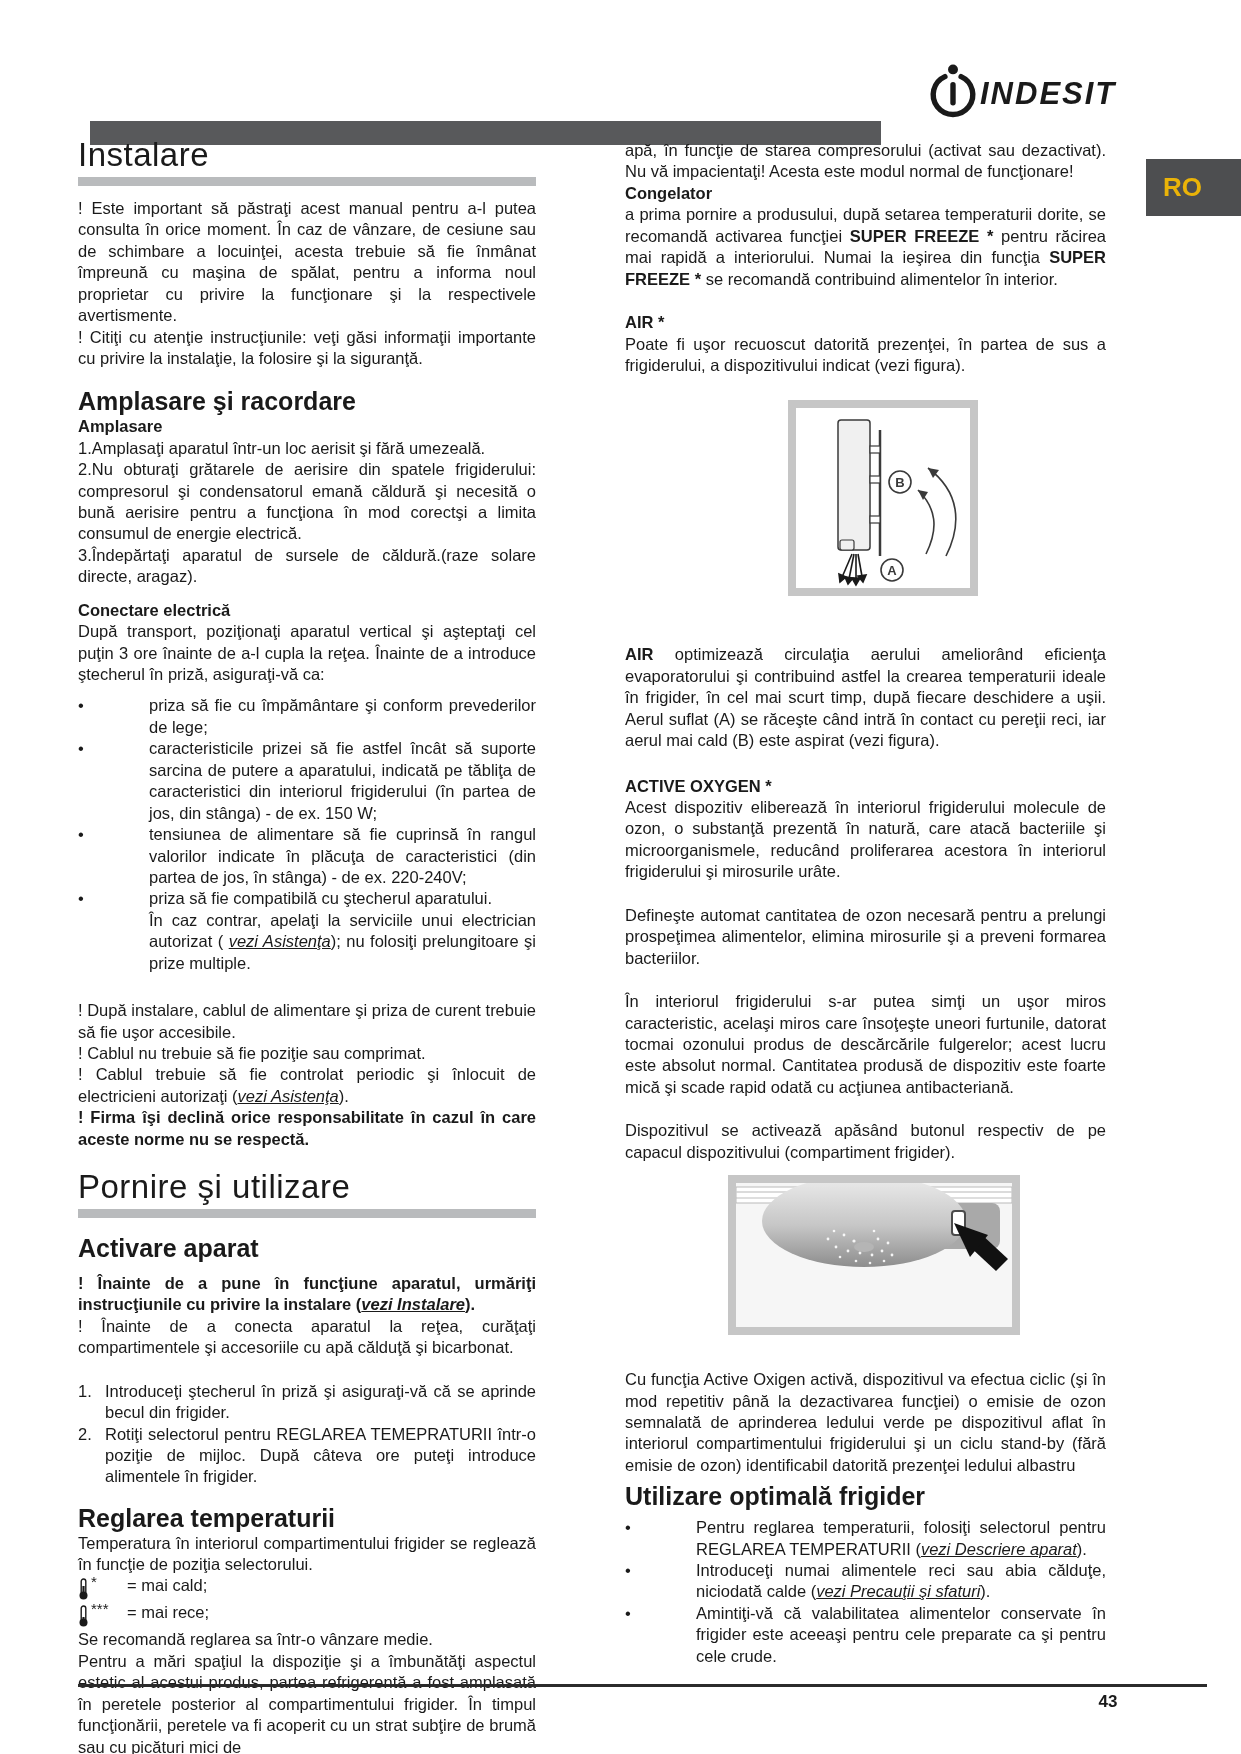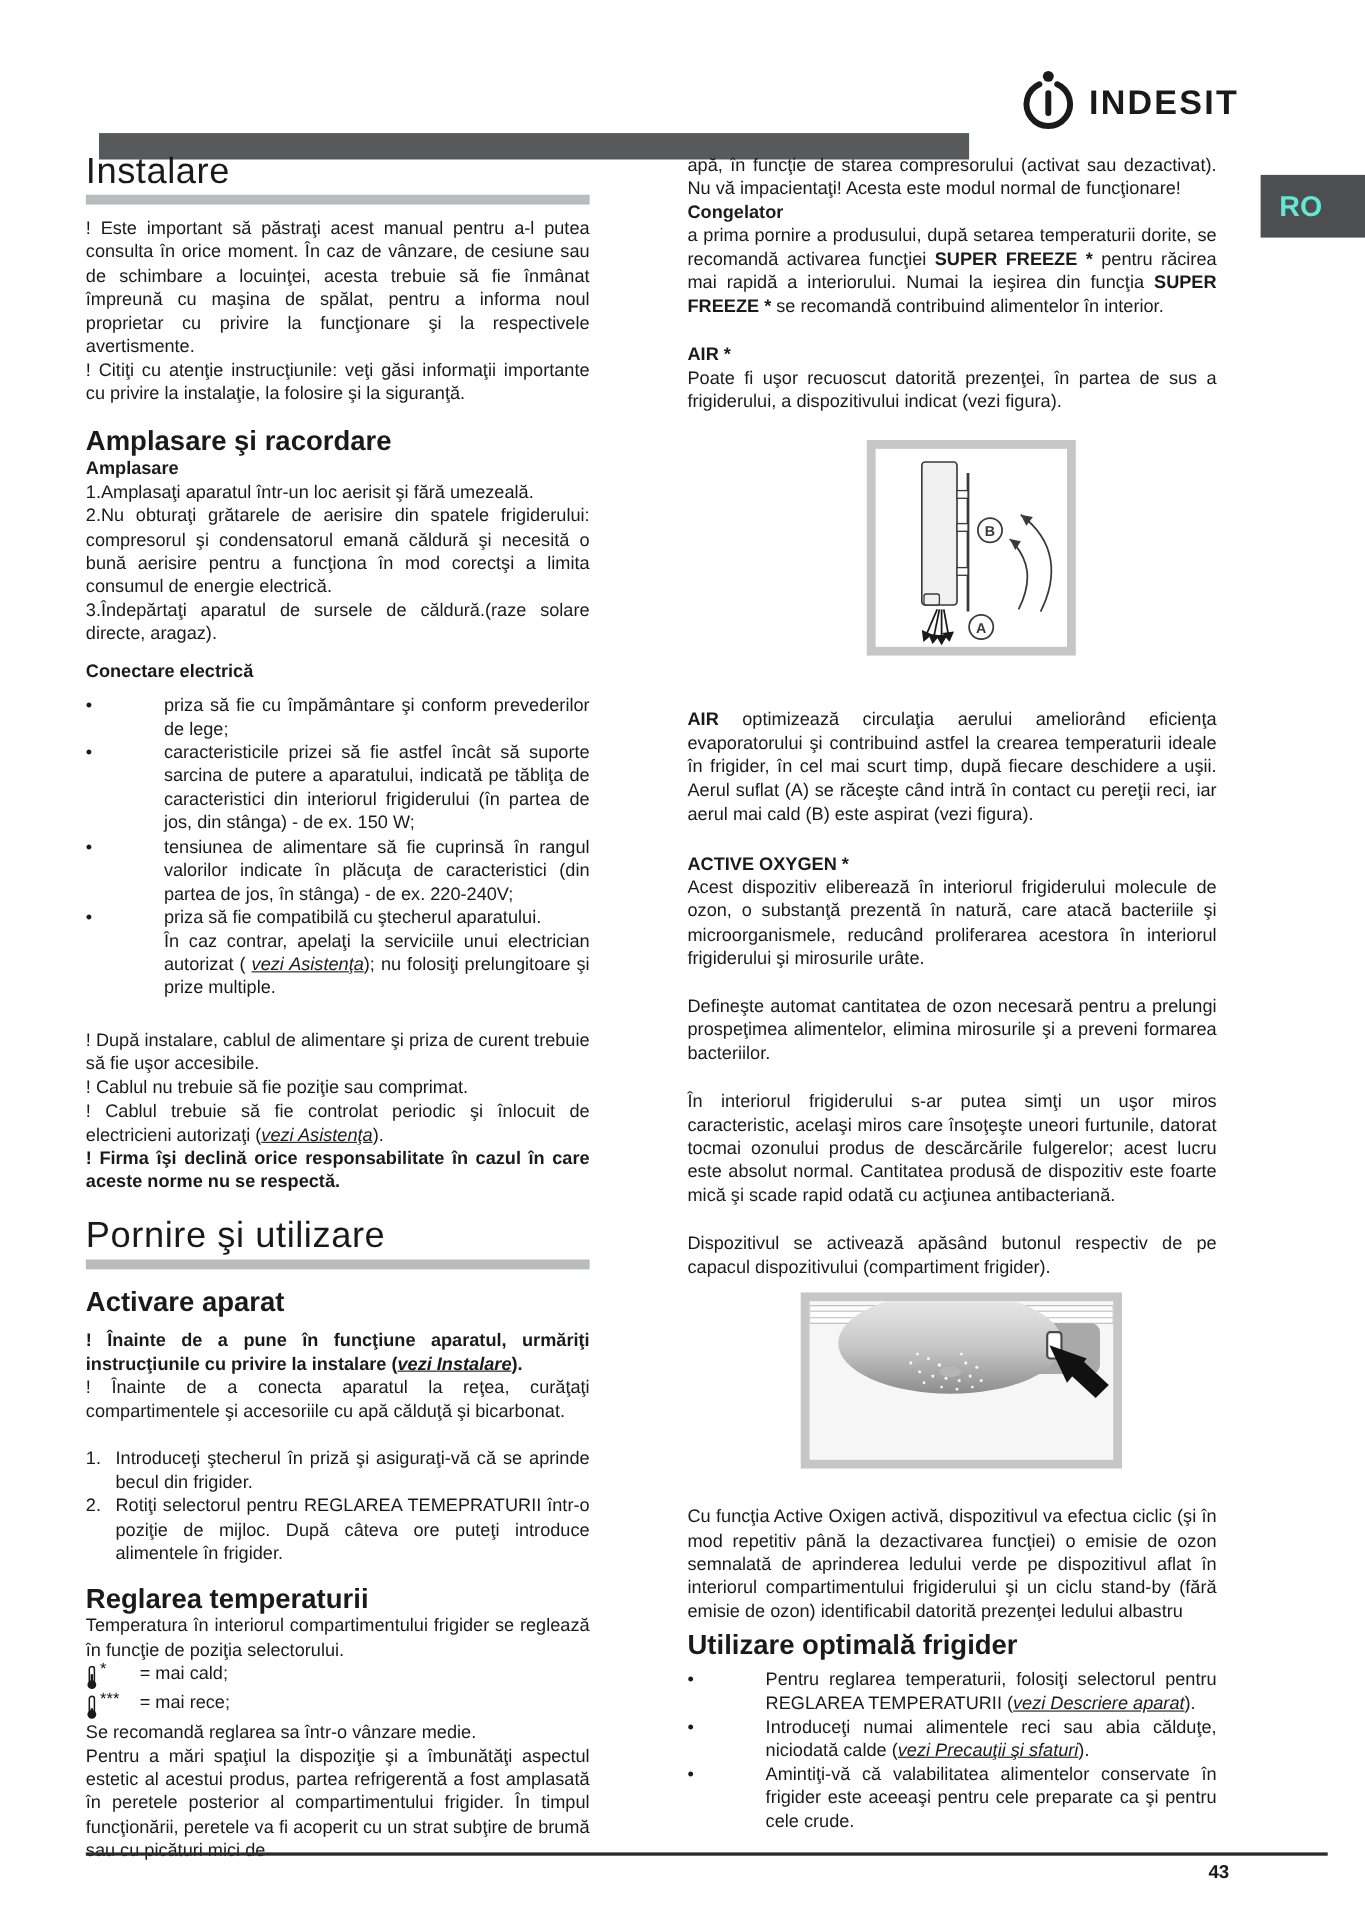--- a/index.html
+++ b/index.html
@@ -8,24 +8,24 @@
         font-size:16.5px;line-height:1.3;overflow:hidden;}
   p{margin:0;}
   .just{text-align:justify;}
   .b{font-weight:bold;}
   .i{font-style:italic;text-decoration:underline;}
   .sub{font-weight:bold;}
   .h1{font-size:33px;font-weight:normal;line-height:1.15;letter-spacing:.5px;}
   .h1bar{height:9px;background:#b9bbbd;margin-top:3px;}
   .h2{font-size:25px;font-weight:bold;line-height:1.15;margin:0;}
   .header-bar{position:absolute;left:90px;top:121px;width:791px;height:24px;background:#58595b;}
-  .logo{position:absolute;left:926px;top:62px;display:flex;align-items:center;gap:10px;}
+  .logo{position:absolute;left:926px;top:62px;display:flex;align-items:center;font-style:italic;}
   .brand{font-size:31px;font-weight:800;letter-spacing:2px;}
   .ro-badge{position:absolute;left:1146px;top:159px;width:95px;height:57px;background:#4d4e50;
-            color:#5eead4;font-weight:bold;font-size:26px;display:flex;align-items:center;
+            color:#eab308;font-weight:bold;font-size:26px;display:flex;align-items:center;
             padding-left:17px;box-sizing:border-box;}
   .col-left{position:absolute;left:78px;top:136px;width:458px;}
   .col-right{position:absolute;left:625px;top:140px;width:481px;}
   .gap6{height:6px}.gap10{height:10px}.gap12{height:12px}.gap16{height:16px}
   .gap18{height:18px}.gap22{height:22px}.gap24{height:24px}.gap26{height:26px}.gap34{height:34px}.gap48{height:48px}
   .brow{display:flex;align-items:flex-start;}
   .brow .bdot{flex:none;width:27px;}
   .brow .bdot::before{content:"\2022";}
   .brow .btxt{flex:1;text-align:justify;margin-left:44px;}
   .step{display:flex;align-items:flex-start;}
@@ -71,20 +71,21 @@
 
     <div class="gap18"></div>
     <div class="h2">Amplasare şi racordare</div>
     <p class="sub">Amplasare</p>
     <p class="just">1.Amplasaţi aparatul într-un loc aerisit şi fără umezeală.</p>
     <p class="just">2.Nu obturaţi grătarele de aerisire din spatele frigiderului: compresorul şi condensatorul emană căldură şi necesită o bună aerisire pentru a funcţiona în mod corectşi a limita consumul de energie electrică.</p>
     <p class="just">3.Îndepărtaţi aparatul de sursele de căldură.(raze solare directe, aragaz).</p>
 
     <div class="gap12"></div>
     <p class="sub">Conectare electrică</p>
+    <p class="just">După transport, poziţionaţi aparatul vertical şi aşteptaţi cel puţin 3 ore înainte de a-l cupla la reţea. Înainte de a introduce ştecherul în priză, asiguraţi-vă ca:</p>
 
     <div class="gap10"></div>
     <div class="brow">
       <span class="bdot"></span>
       <div class="btxt"><span>priza să fie cu împământare şi conform prevederilor de lege;</span></div>
     </div>
     <div class="brow">
       <span class="bdot"></span>
       <div class="btxt"><span>caracteristicile prizei să fie astfel încât să suporte sarcina de putere a aparatului, indicată pe tăbliţa de caracteristici din interiorul frigiderului (în partea de jos, din stânga) - de ex. 150 W;</span></div>
     </div>

